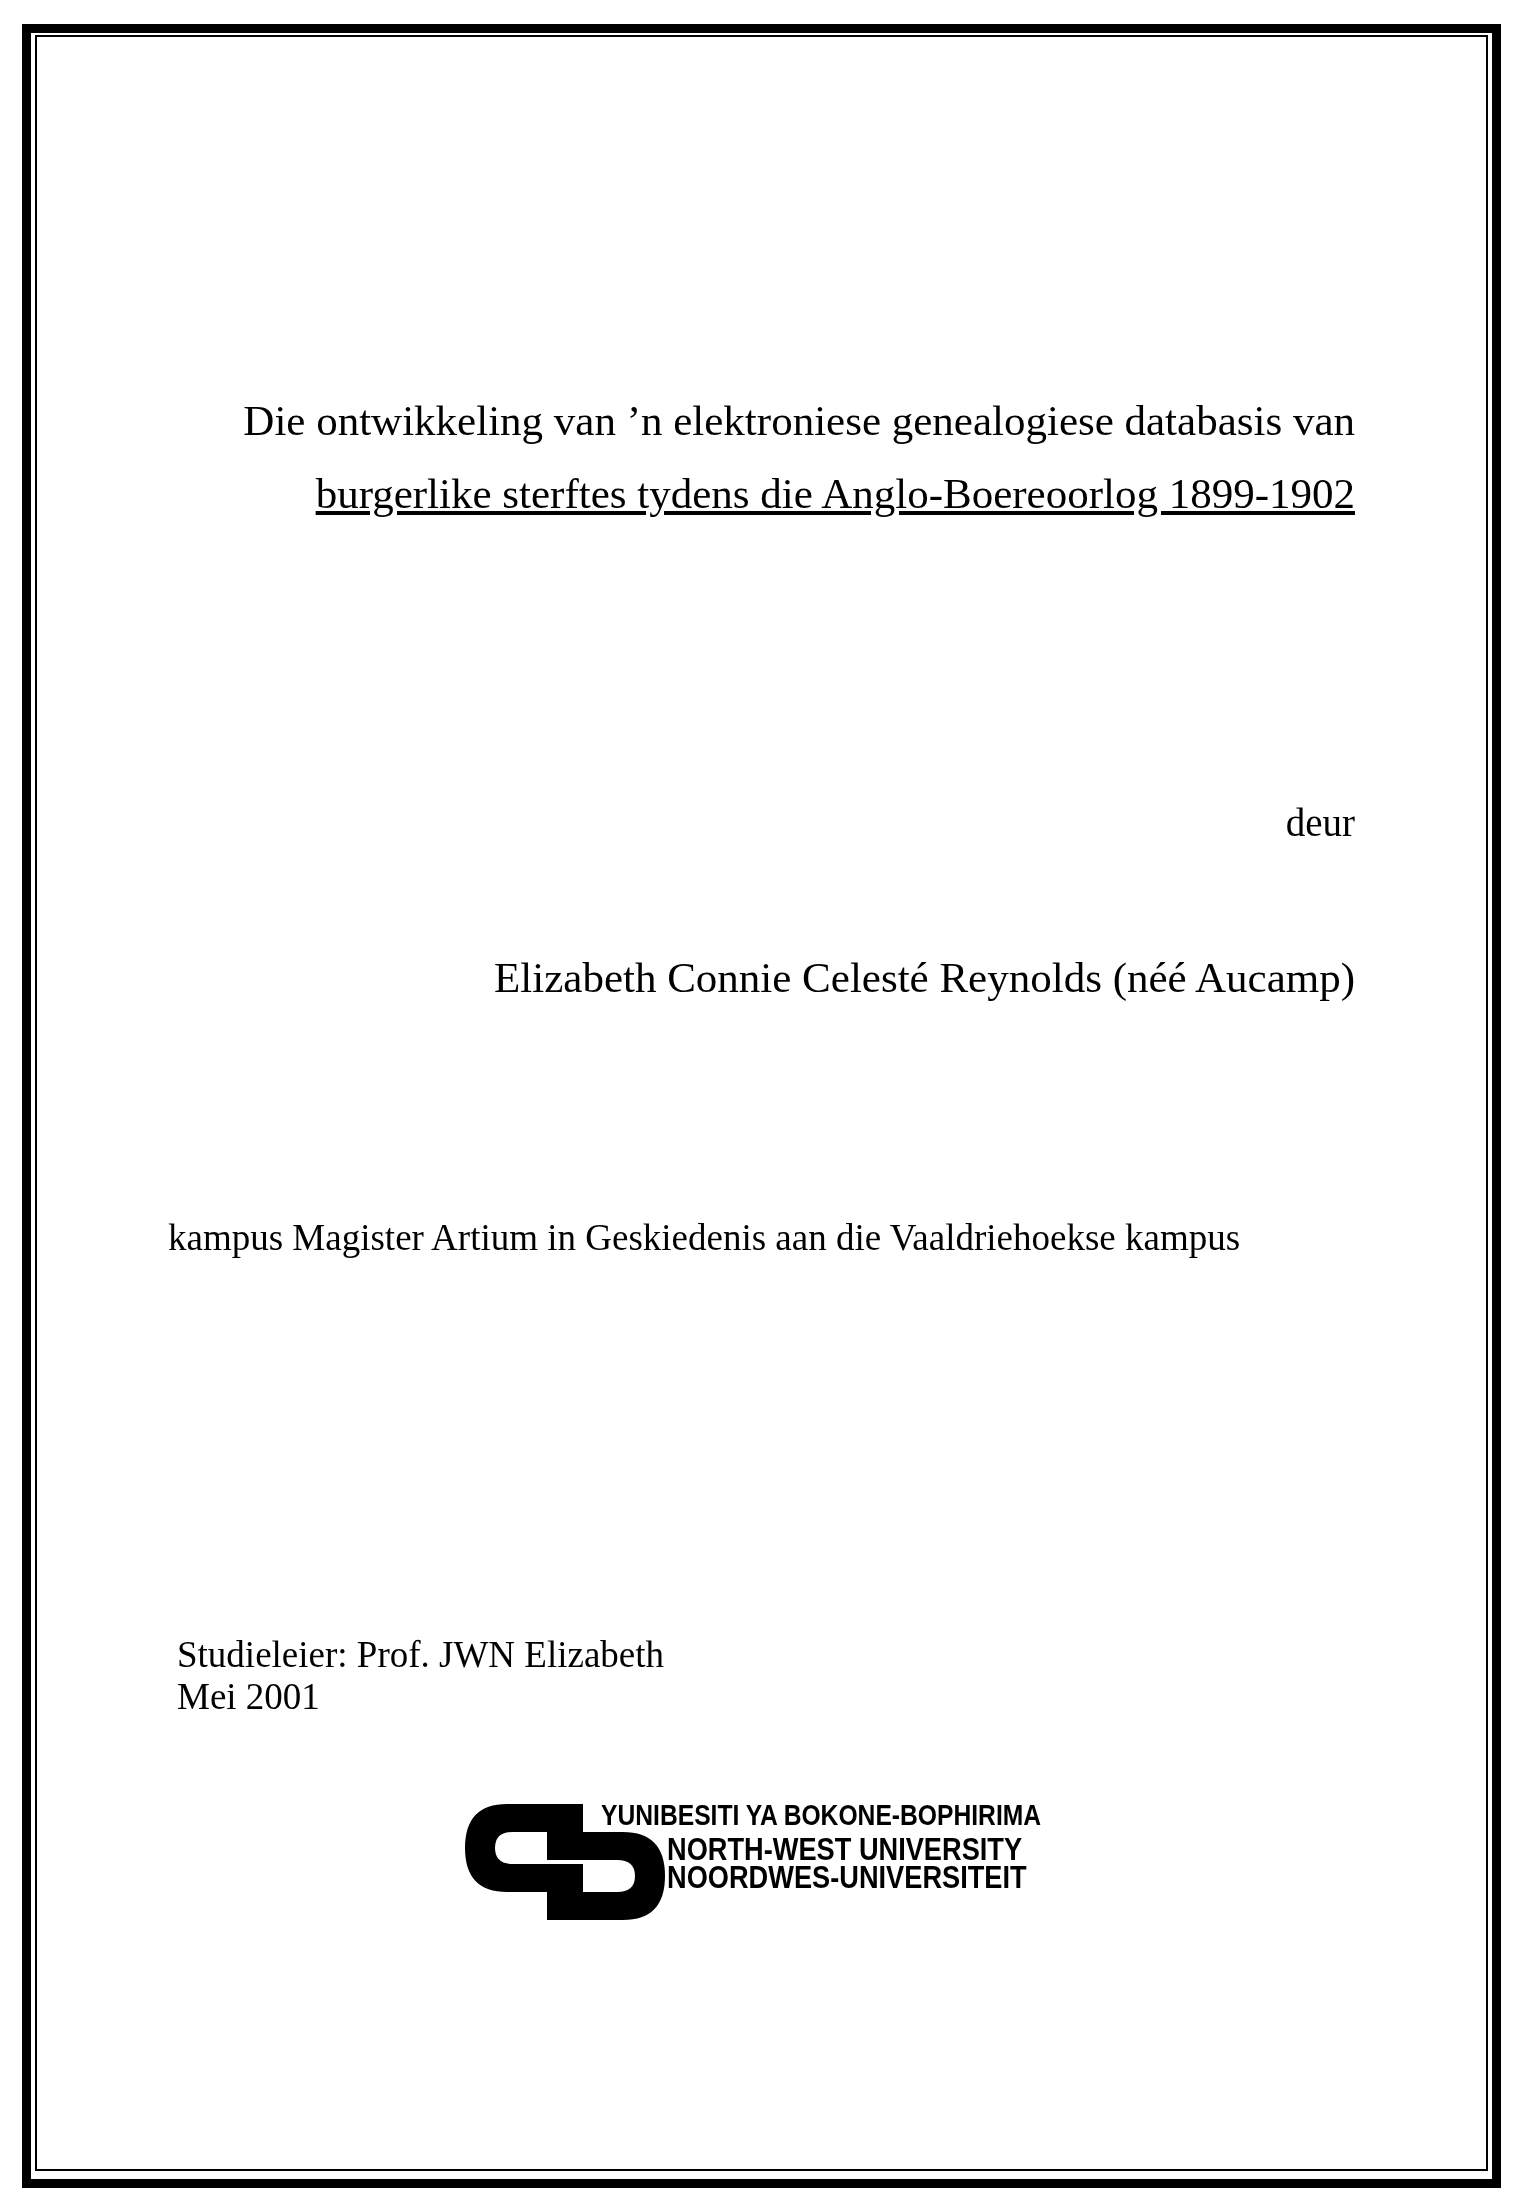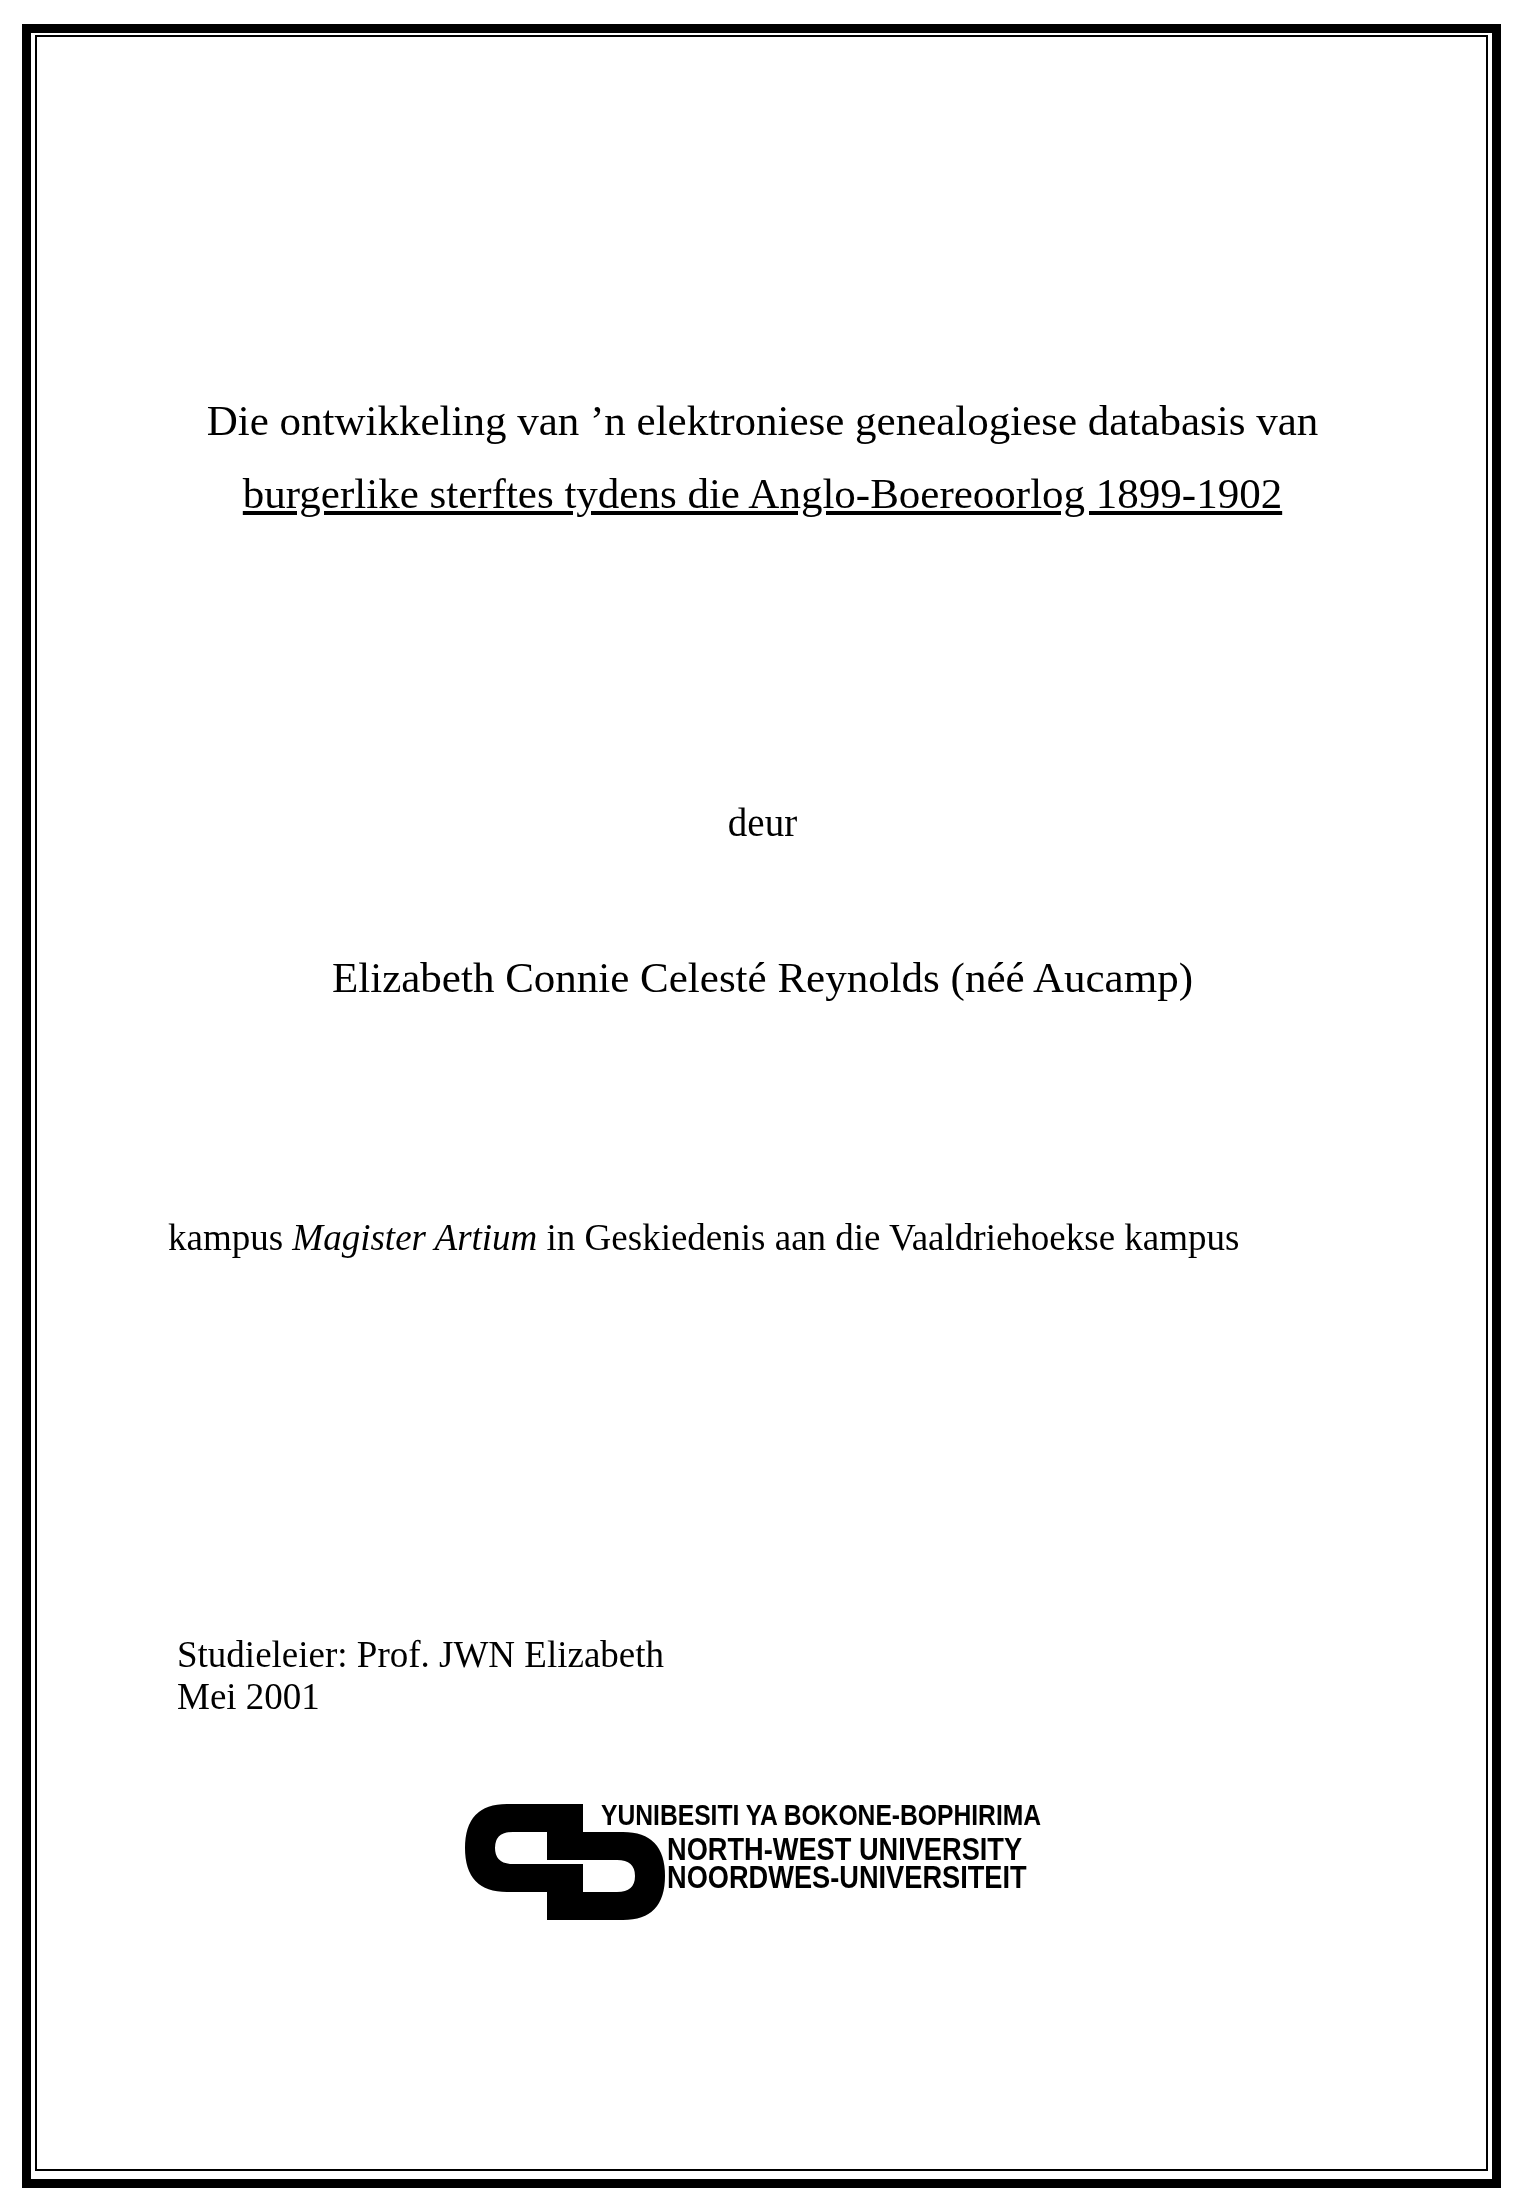--- a/index.html
+++ b/index.html
@@ -12,32 +12,32 @@
     color:#000;
   }
   .frame-outer{
     position:absolute;left:22px;top:24px;width:1479px;height:2164px;
     border:9px solid #000;box-sizing:border-box;
   }
   .frame-inner{
     position:absolute;left:35px;top:35px;width:1453px;height:2136px;
     border:2px solid #000;box-sizing:border-box;
   }
-  .center-band{position:absolute;left:170px;width:1185px;text-align:center;white-space:nowrap;}
+  .center-band{position:absolute;left:170px;width:1185px;text-align:right;white-space:nowrap;}
   .title-line{font-size:43px;line-height:48px;}
   .t1{top:397px;}
   .t2{top:470px;text-decoration:underline;}
   .byline{top:800px;font-size:39px;}
   .author{top:953px;font-size:43px;}
   .statement{
     position:absolute;left:168px;top:1217px;width:1180px;
     font-size:37px;line-height:41px;
   }
   .stmt-line1{text-align:justify;text-align-last:justify;}
-  .stmt-italic{font-style:italic;}
+  .stmt-italic{}
   .supervisor-block{
     position:absolute;left:177px;top:1634px;
     font-size:37px;line-height:42px;white-space:nowrap;
   }
   .logo-mark{position:absolute;left:465px;top:1804px;}
   .logo-text-line{
     position:absolute;
     font-family:"Liberation Sans","DejaVu Sans",sans-serif;
     font-weight:700;letter-spacing:0px;line-height:30px;white-space:nowrap;
     transform:scaleX(.85);transform-origin:0 0;

